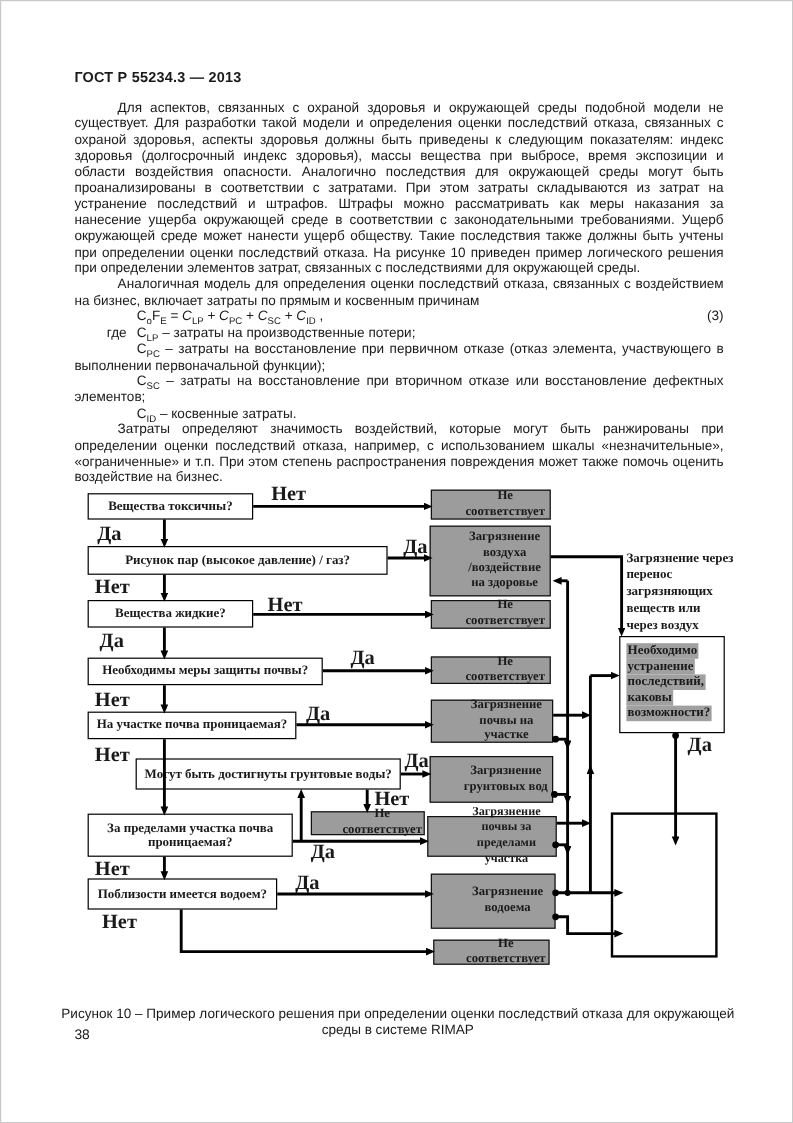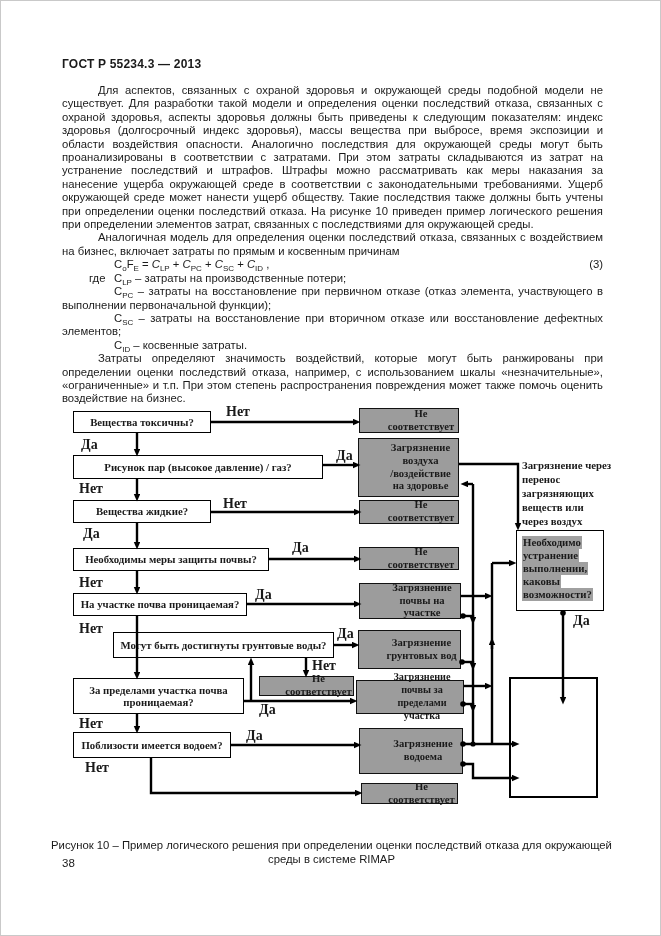--- a/index.html
+++ b/index.html
@@ -21,21 +21,21 @@
   .where{display:inline-block; margin-left:27px; width:25px; text-indent:0;}
 
   
   .fc{position:absolute; left:0; top:0; width:661px; height:936px; font-family:"Liberation Serif","DejaVu Serif",serif;}
   .qbox{position:absolute; box-sizing:border-box; background:#ffffff; border:1.5px solid #000;
         display:flex; align-items:center; justify-content:center; text-align:center;
         font-size:10.8px; font-weight:bold; line-height:12.5px; white-space:pre-line;}
   .gbox{position:absolute; box-sizing:border-box; background:#9c9c9c; border:1px solid #111;
         display:flex; align-items:center; justify-content:center; text-align:center;
         font-size:10.6px; font-weight:bold; line-height:12.8px; white-space:pre-line;padding-left:24px;}
-  .lbl{position:absolute; font-size:14px; font-weight:bold; line-height:12px;}
+  .lbl{position:absolute; font-size:17px; font-weight:bold; line-height:12px;}
   #q1{left:72px;top:410px;width:138px;height:22px;}
   #q2{left:72px;top:454px;width:250px;height:24px;}
   #q3{left:72px;top:499px;width:138px;height:23px;}
   #q4{left:72px;top:547px;width:196px;height:23px;}
   #q5{left:72px;top:592px;width:174px;height:23px;}
   #q6{left:112px;top:631px;width:221px;height:26px;}
   #q7{left:72px;top:677px;width:171px;height:36px;}
   #q8{left:72px;top:731px;width:158px;height:26px;}
   #g1{left:358px;top:407px;width:100px;height:25px;}
   #g2{left:357px;top:437px;width:101px;height:59px;}
@@ -133,21 +133,21 @@
 
     <div id="sidelabel">Загрязнение через
 перенос
 загрязняющих
 веществ или
 через воздух</div>
 
     <div id="d1">
       <span>Необходимо</span><br>
       <span>устранение</span><br>
-      <span>выполнении,</span><br>
+      <span>последствий,</span><br>
       <span>каковы</span><br>
       <span>возможности?</span>
     </div>
 
     <div id="bigbox"></div>
 
     <span class="lbl" id="lq1n">Нет</span>
     <span class="lbl" id="lq1y">Да</span>
     <span class="lbl" id="lq2y">Да</span>
     <span class="lbl" id="lq2n">Нет</span>

